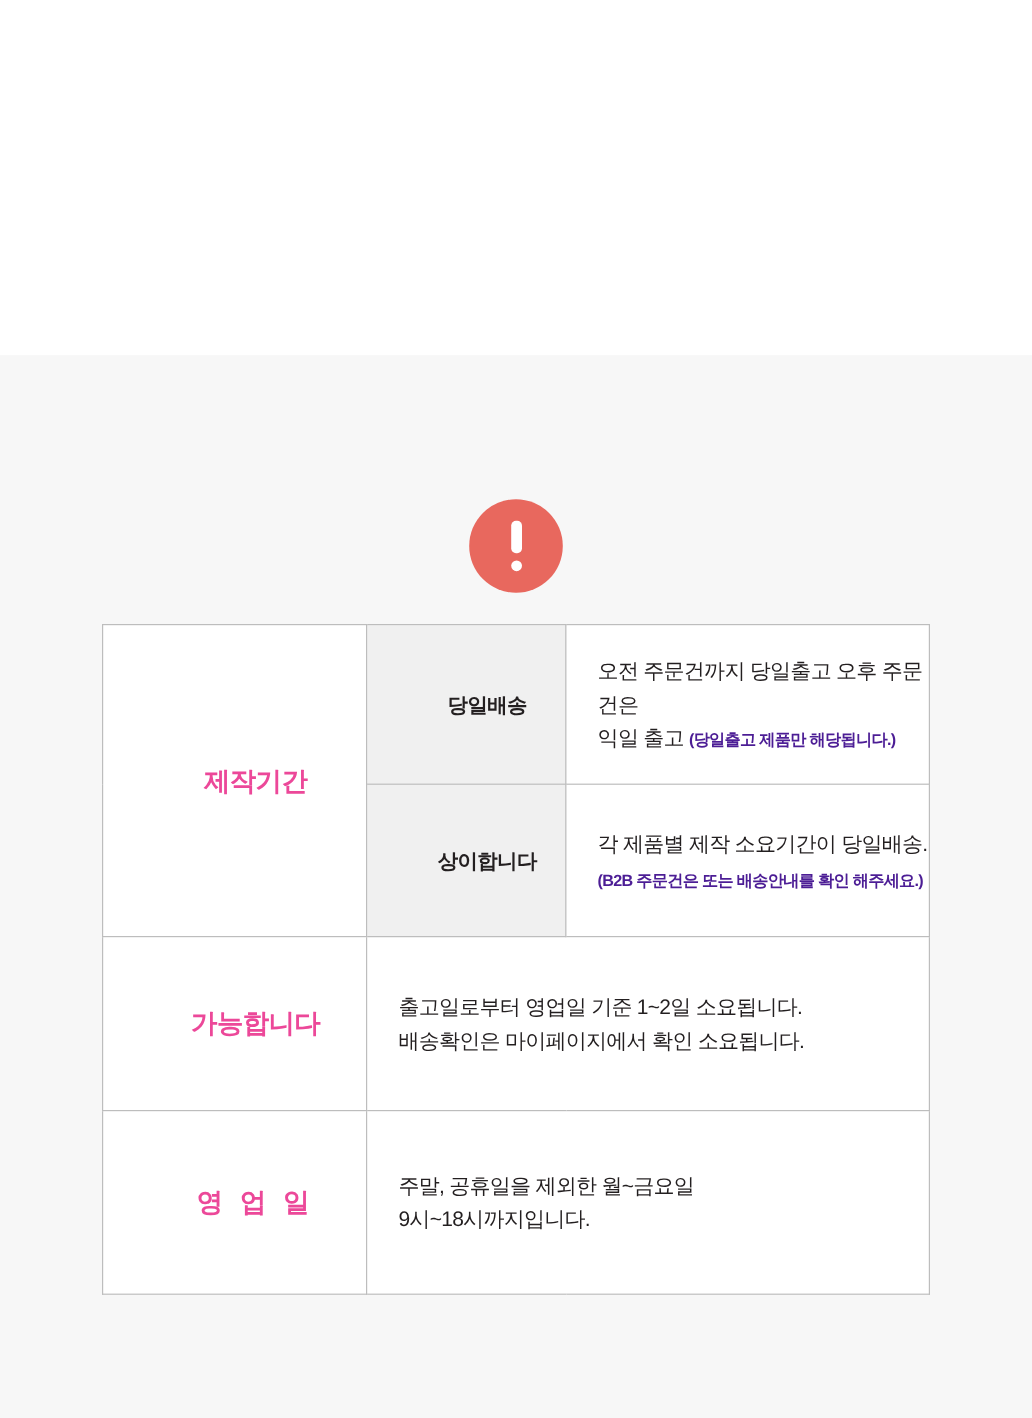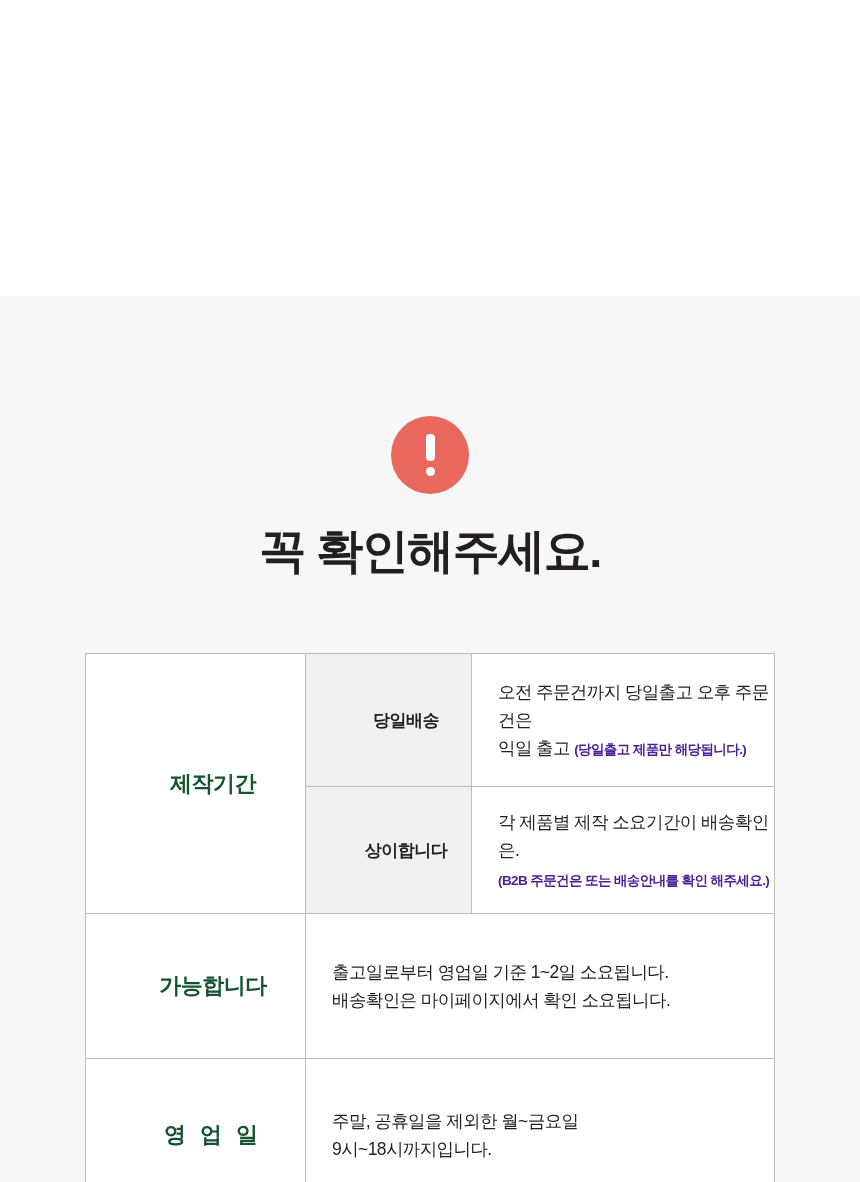--- a/index.html
+++ b/index.html
@@ -94,21 +94,21 @@
     border: 1px solid #bdbdbd;
     vertical-align: middle;
     padding-left: 36px;
   }
 
   .col-label {
     width: 182px;
     text-align: center;
     font-size: 22px;
     font-weight: bold;
-    color: #14532d;
+    color: #ec4899;
     letter-spacing: -0.5px;
   }
   .col-sub {
     width: 128px;
     text-align: center;
     font-size: 17px;
     font-weight: bold;
     color: #231f20;
     background: #f0f0f0;
     letter-spacing: -0.5px;
@@ -160,39 +160,38 @@
 
     <div class="badge-wrap">
       <div class="badge">
         <span class="badge-mark">
           <span class="bar"></span>
           <span class="dot"></span>
         </span>
       </div>
     </div>
 
-    <h1 class="headline">꼭 확인해주세요.</h1>
 
     <table class="info-table">
       <tbody>
         <tr>
           <td class="col-label" rowspan="2">제작기간</td>
           <td class="col-sub cell-h1">당일배송</td>
           <td class="col-body with-sub cell-h1">
             <span class="line">오전 주문건까지 당일출고 오후 주문건은</span>
             <span class="line">
               <span>익일 출고</span>
               <span class="note-red">(당일출고 제품만 해당됩니다.)</span>
             </span>
           </td>
         </tr>
         <tr>
           <td class="col-sub cell-h2">상이합니다</td>
           <td class="col-body with-sub cell-h2">
-            <span class="line">각 제품별 제작 소요기간이 배송확인은.</span>
+            <span class="line">각 제품별 제작 소요기간이 당일배송.</span>
             <span class="note-red note-red-block">(B2B 주문건은 또는 배송안내를 확인 해주세요.)</span>
           </td>
         </tr>
         <tr class="row-ship">
           <td class="col-label cell-h3">가능합니다</td>
           <td class="col-body cell-h3" colspan="2">
             <span class="line">출고일로부터 영업일 기준 1~2일 소요됩니다.</span>
             <span class="line">배송확인은 마이페이지에서 확인 소요됩니다.</span>
           </td>
         </tr>

